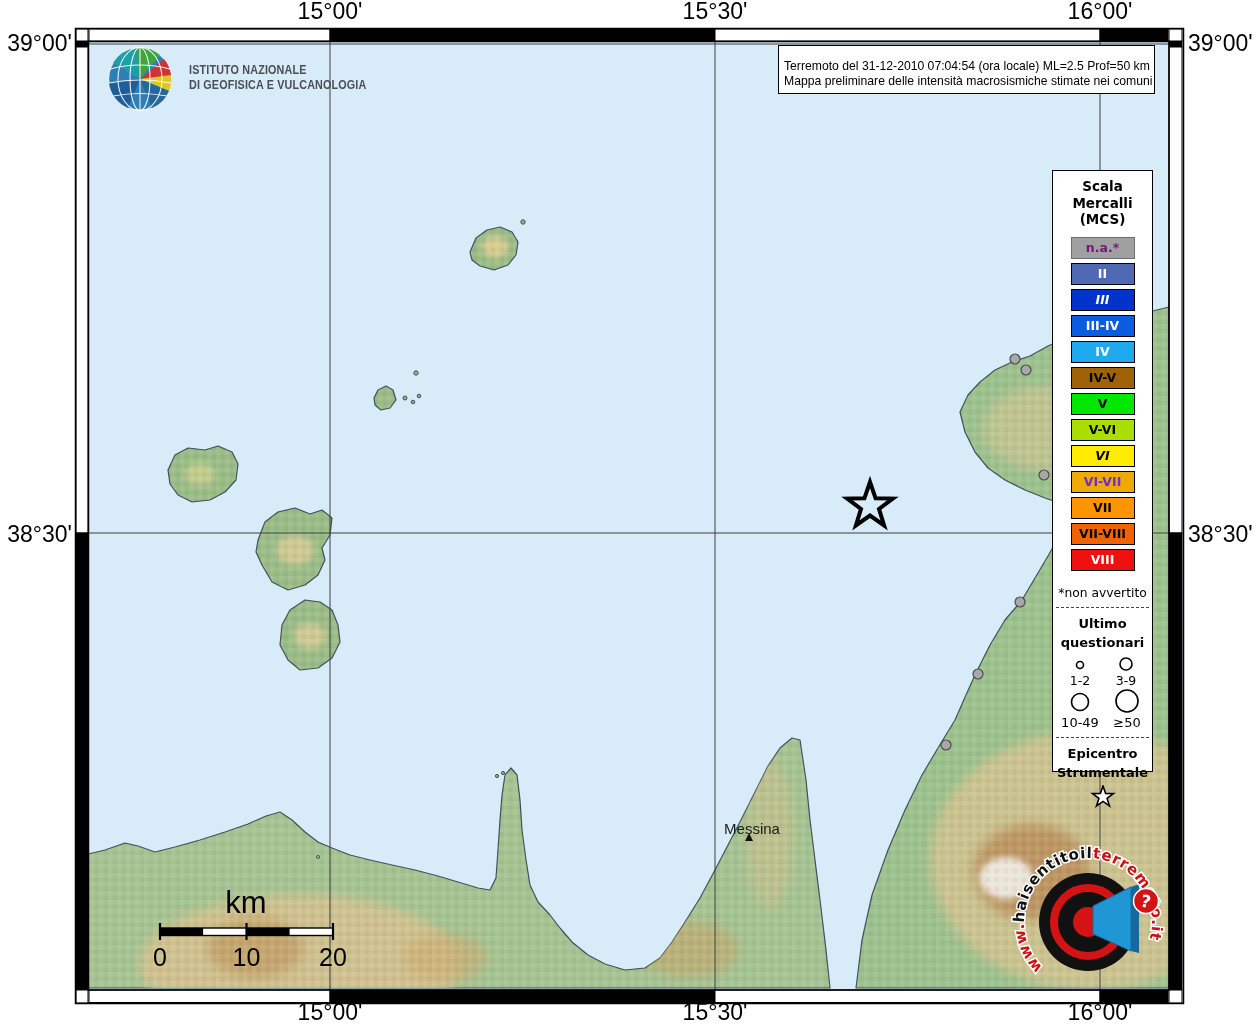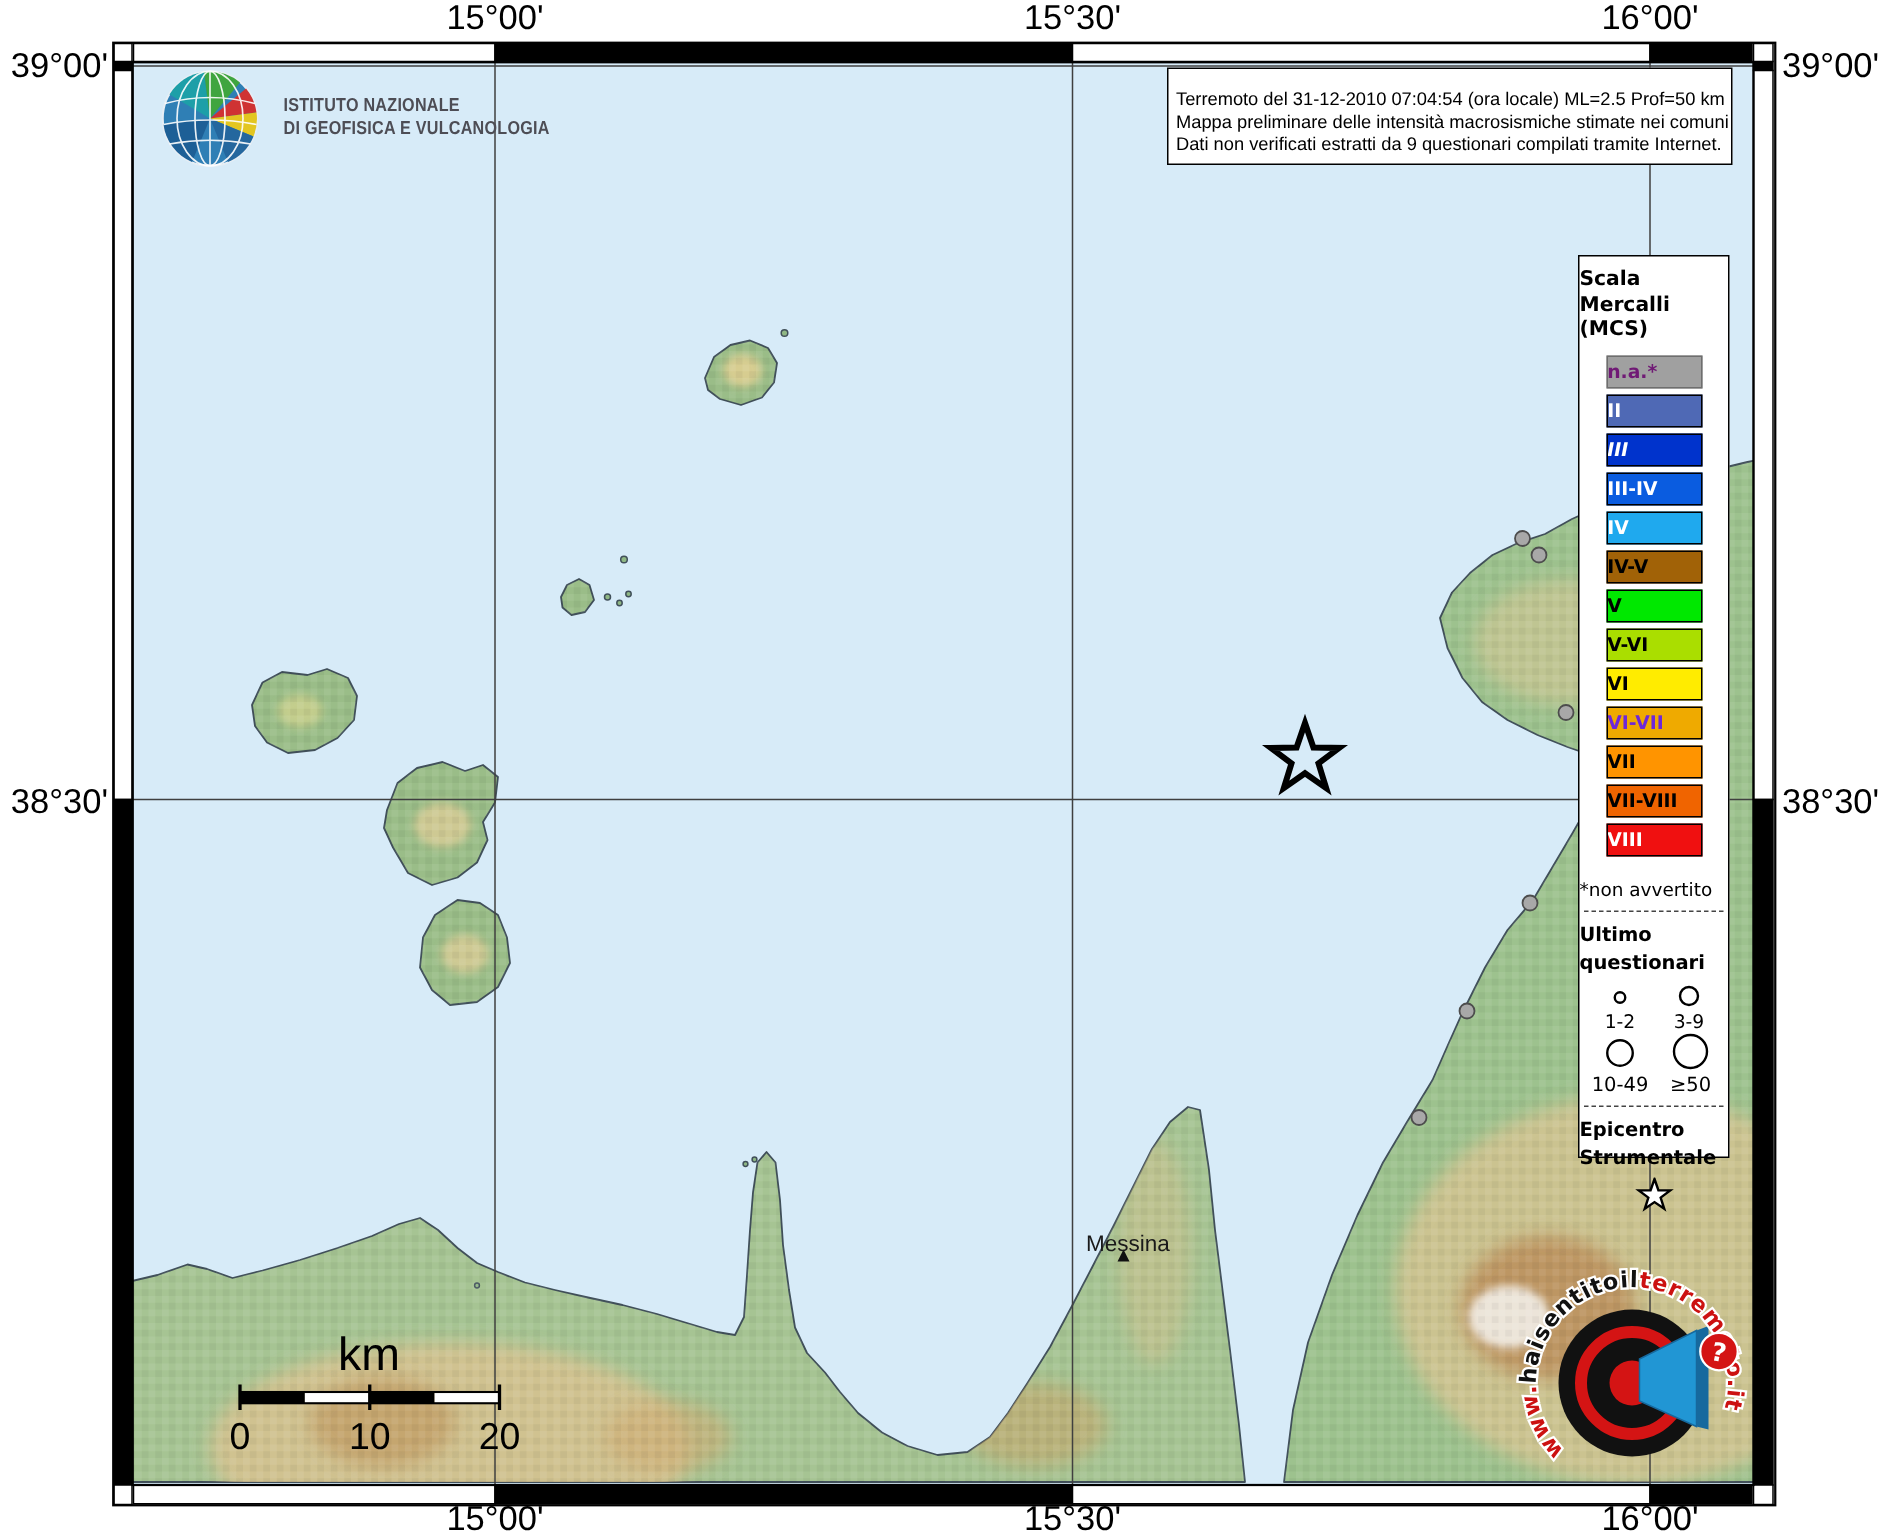--- a/index.html
+++ b/index.html
@@ -19,21 +19,21 @@
   .ingv-text{
     position:absolute;left:189px;top:63px;z-index:6;color:#4d4d55;
     font-family:"Liberation Sans",sans-serif;font-weight:bold;font-size:12.5px;line-height:15px;
     transform:scaleX(.86);transform-origin:left top;letter-spacing:.2px;
   }
 
   
   .legend{
     position:absolute;left:1052px;top:170px;width:101px;height:602px;box-sizing:border-box;
     background:#ffffff;border:1px solid #000;z-index:6;
-    font-family:"DejaVu Sans",sans-serif;text-align:left;
+    font-family:"DejaVu Sans",sans-serif;text-align:center;
   }
   .lg-title{margin-top:7px;font-weight:bold;font-size:13.5px;line-height:16.5px;color:#000;}
   .chips{margin-top:9px;}
   .chip{
     width:62px;height:20px;line-height:20px;margin:0 auto 4px auto;
     border:1px solid #000;font-weight:bold;font-size:12.5px;letter-spacing:0;
     box-sizing:content-box;overflow:hidden;
   }
   .lg-foot{margin-top:15px;font-size:12.3px;color:#000;}
   .lg-hr{border:none;border-top:1px dashed #444;margin:7px 3px 6px 3px;}
@@ -245,41 +245,40 @@
   
   <div class="ingv-text">
     <div>ISTITUTO NAZIONALE</div>
     <div>DI GEOFISICA E VULCANOLOGIA</div>
   </div>
 
   
   <div class="info-box">
     <div>Terremoto del 31-12-2010 07:04:54 (ora locale) ML=2.5 Prof=50 km</div>
     <div>Mappa preliminare delle intensità macrosismiche stimate nei comuni</div>
-    <div>Dati non verificati estratti da 9 questionari compilati tramite Internet.</div>
   </div>
 
   
   <div class="legend">
     <div class="lg-title">
       <div>Scala</div>
       <div>Mercalli</div>
       <div>(MCS)</div>
     </div>
 
     <div class="chips">
       <div class="chip" style="background-color: rgb(160, 160, 160); color: #701a75; border-color: rgb(110, 110, 110);">n.a.*</div>
       <div class="chip" style="background-color: rgb(79, 105, 181); color: rgb(255, 255, 255); border-color: rgb(0, 0, 0);">II</div>
       <div class="chip" style="background-color: rgb(0, 51, 204); color: rgb(255, 255, 255); border-color: rgb(0, 0, 0); font-style: italic;">III</div>
       <div class="chip" style="background-color: rgb(10, 92, 224); color: rgb(255, 255, 255); border-color: rgb(0, 0, 0);">III-IV</div>
       <div class="chip" style="background-color: rgb(31, 169, 238); color: rgb(255, 255, 255); border-color: rgb(0, 0, 0);">IV</div>
       <div class="chip" style="background-color: #a16207; color: rgb(0, 0, 0); border-color: rgb(0, 0, 0);">IV-V</div>
       <div class="chip" style="background-color: rgb(0, 232, 0); color: rgb(0, 0, 0); border-color: rgb(0, 0, 0);">V</div>
       <div class="chip" style="background-color: rgb(170, 222, 0); color: rgb(0, 0, 0); border-color: rgb(0, 0, 0);">V-VI</div>
-      <div class="chip" style="background-color: rgb(255, 236, 0); color: rgb(0, 0, 0); border-color: rgb(0, 0, 0);">VI</div>
+      <div class="chip" style="background-color: rgb(255, 236, 0); color: rgb(0, 0, 0); border-color: rgb(0, 0, 0); font-style: italic;">VI</div>
       <div class="chip" style="background-color: rgb(239, 170, 0); color: #6d28d9; border-color: rgb(0, 0, 0);">VI-VII</div>
       <div class="chip" style="background-color: rgb(255, 148, 0); color: rgb(0, 0, 0); border-color: rgb(0, 0, 0);">VII</div>
       <div class="chip" style="background-color: rgb(240, 100, 0); color: rgb(0, 0, 0); border-color: rgb(0, 0, 0);">VII-VIII</div>
       <div class="chip" style="background-color: rgb(240, 16, 16); color: rgb(255, 255, 255); border-color: rgb(0, 0, 0);">VIII</div>
     </div>
 
     <div class="lg-foot">*non avvertito</div>
     <hr class="lg-hr">
 
     <div class="lg-sub">

